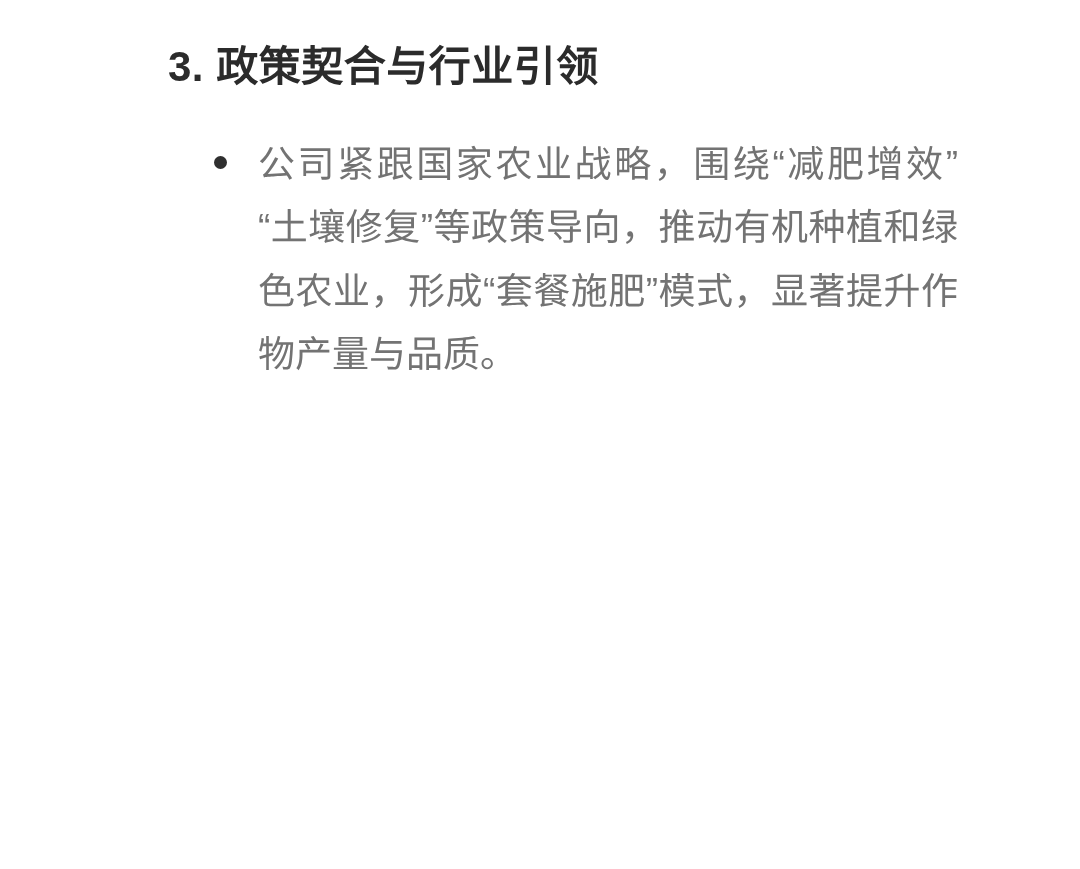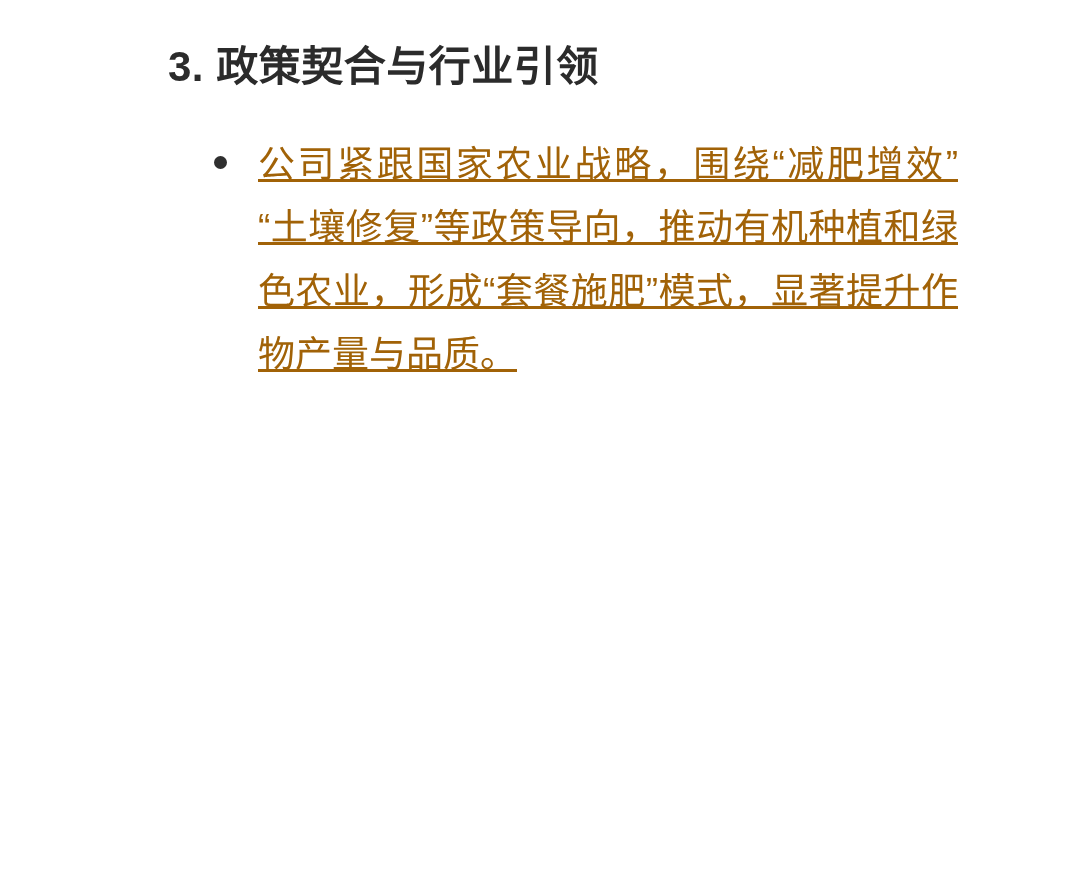--- a/index.html
+++ b/index.html
@@ -32,27 +32,26 @@
   }
   .bullet-list {
     list-style: none;
     margin: 0;
     padding: 0 0 0 42px;
   }
   .bullet-item {
     position: relative;
     font-size: 37px;
     line-height: 1.72;
-    color: #a16207;
+    color: #737373;
     margin-bottom: 28px;
     padding-left: 48px;
     text-align: justify;
     text-justify: inter-ideograph;
     max-width: 700px;
-    text-decoration: underline;
   }
   .bullet-item:last-child {
     margin-bottom: 0;
   }
   .bullet-dot {
     position: absolute;
     left: 4px;
     top: 23px;
     width: 13px;
     height: 13px;

